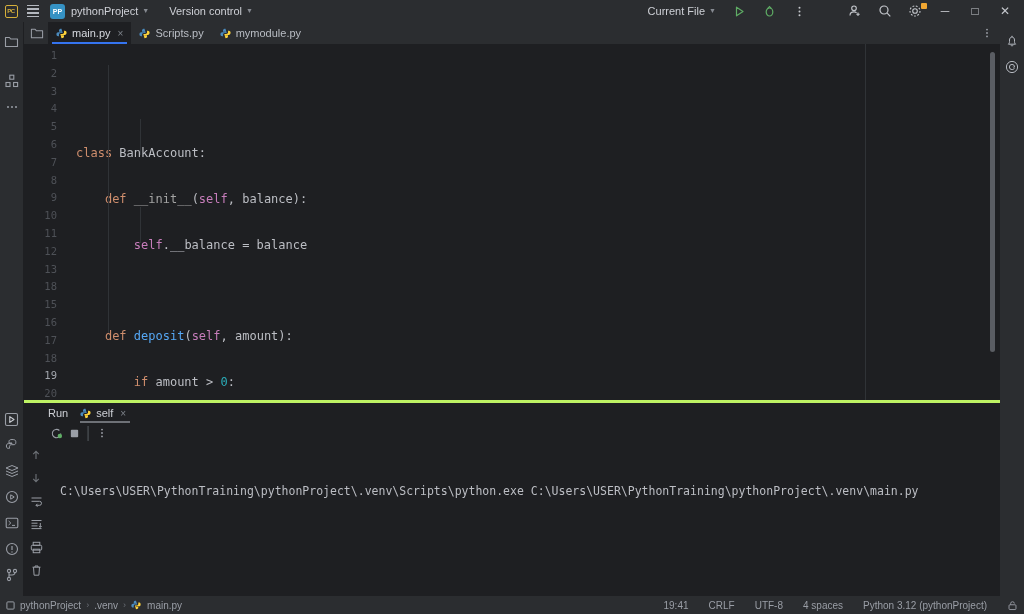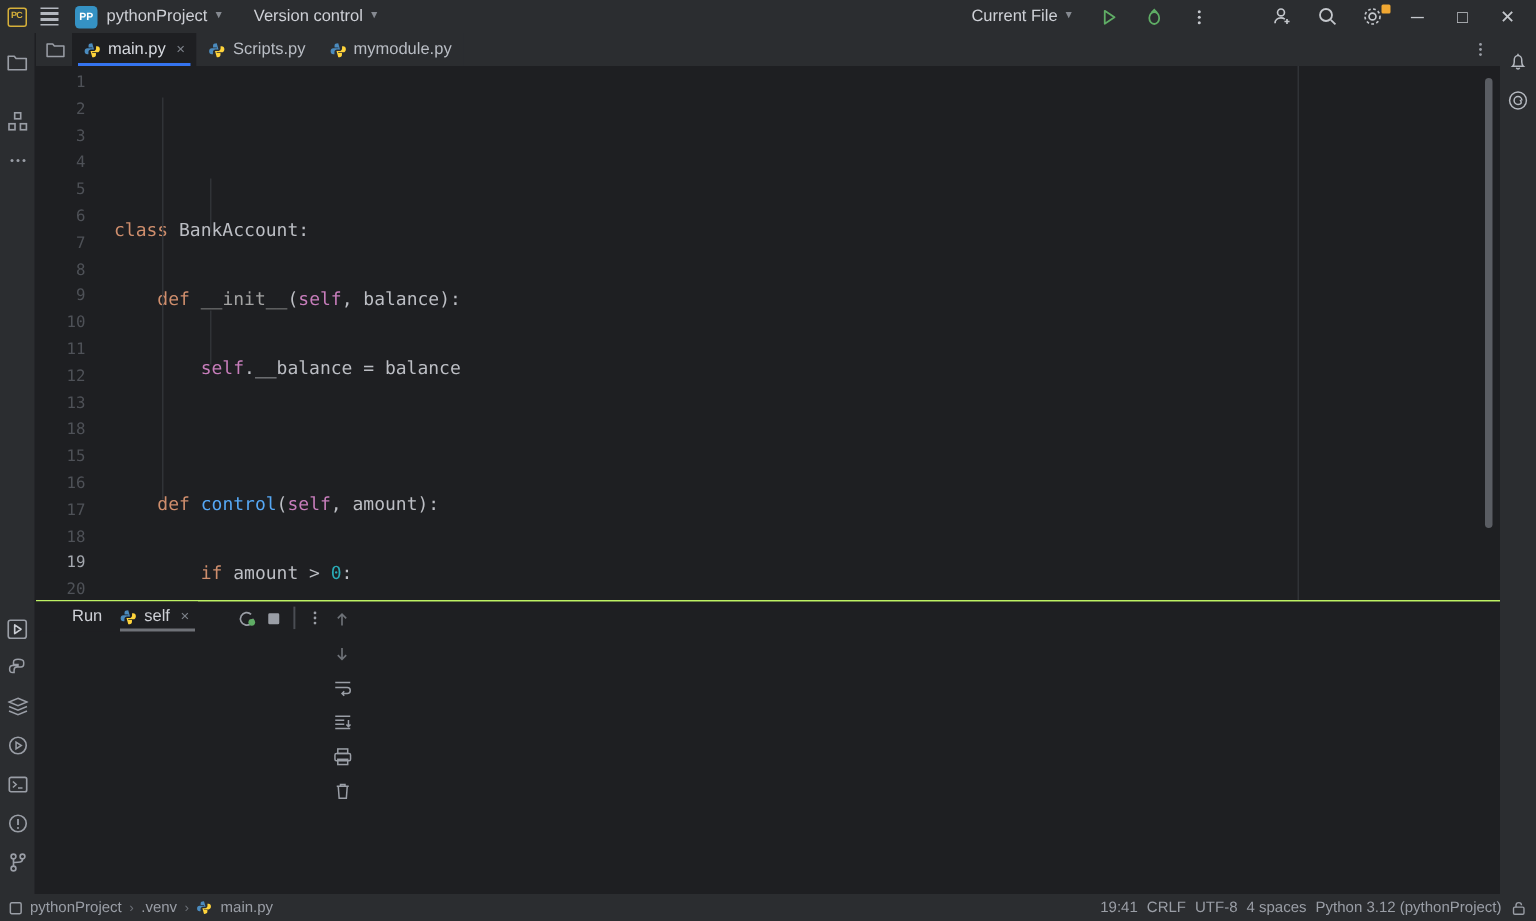--- a/index.html
+++ b/index.html
@@ -114,22 +114,22 @@
   .indent-guide {
     position: absolute; width: 1px; background: #303337;
   }
   .escroll {
     position: absolute; right: 5px; top: 8px; width: 5px; height: 300px;
     background: #5a5d63; border-radius: 3px;
   }
 
   
   .runpanel {
-    height: 196px; flex: 0 0 196px; background: #1e1f22; display: flex; flex-direction: row;
-    border-top: 1px solid #bef264;
+    height: 196px; flex: 0 0 196px; background: #1e1f22; display: flex; flex-direction: column;
+    border-top: 3px solid #bef264;
     justify-content: space-between;
   }
   .run-header {
     height: 20px; flex: 0 0 20px; display: flex; align-items: center;
     background: #1e1f22; padding-left: 24px; gap: 10px;
   }
   .run-title { font-size: 11px; color: #ced0d6; }
   .run-tab {
     display: flex; align-items: center; gap: 5px; font-size: 11px; color: #ced0d6;
     position: relative; padding: 0 6px 0 2px; height: 20px;
@@ -151,21 +151,21 @@
     color: #bcbec4; padding: 4px 0 0 12px; white-space: pre; overflow: hidden; line-height: 17.5px;
   }
 
   
   .statusbar {
     height: 18px; flex: 0 0 18px; background: #2b2d30; display: flex; align-items: center;
     font-size: 10px; color: #9a9ea6; padding: 0 6px; position: relative;
   }
   .crumbs { display: flex; align-items: center; gap: 5px; }
   .crumb-sep { color: #6b6f76; font-size: 9px; }
-  .status-right { position: absolute; right: 6px; display: flex; align-items: center; gap: 6px; }
+  .status-right { position: absolute; right: 6px; display: flex; align-items: center; gap: 20px; }
   .sb-item { color: #9a9ea6; }
   svg { display: block; }
 </style>
 </head>
 <body>
 
 <div class="app">
 
   <div class="titlebar">
     <div class="tb-left">
@@ -388,21 +388,21 @@
         <div class="code">
           <div class="guide"></div>
           <div class="indent-guide" style="left:42px; top:21px; height:268px;"></div>
           <div class="indent-guide" style="left:74px; top:75px; height:36px;"></div>
           <div class="indent-guide" style="left:74px; top:163px; height:36px;"></div>
 
           <div class="ln"><span class="kw">class</span> BankAccount:</div>
           <div class="ln">    <span class="kw">def</span> <span class="magic">__init__</span>(<span class="slf">self</span>, balance):</div>
           <div class="ln">        <span class="slf">self</span>.__balance = balance</div>
           <div class="ln"> </div>
-          <div class="ln">    <span class="kw">def</span> <span class="fn">control</span>(<span class="slf">self</span>, amount):</div>
+          <div class="ln">    <span class="kw">def</span> <span class="fn">deposit</span>(<span class="slf">self</span>, amount):</div>
           <div class="ln">        <span class="kw">if</span> amount &gt; <span class="num">0</span>:</div>
           
           
           
           
           
           
           
           
           
@@ -485,20 +485,21 @@
                 </svg>
             </div>
             <div class="run-side-btn">
               <svg width="13" height="13" viewBox="0 0 13 13">
                   <path d="M2.5 3.2h8M5 3.2V2h3v1.2M3.5 3.2l.6 8h4.8l.6-8" fill="none" stroke="#9a9ea6" stroke-width="1"></path>
                 </svg>
             </div>
           </div>
 
           <div class="console">
+            <div>C:\Users\USER\PythonTraining\pythonProject\.venv\Scripts\python.exe C:\Users\USER\PythonTraining\pythonProject\.venv\main.py</div>
             <div>&nbsp;</div>
             
           </div>
         </div>
       </div>
     </div>
 
     <div class="rightstripe">
       <div class="stripe-btn">
         <svg width="14" height="14" viewBox="0 0 14 14">

